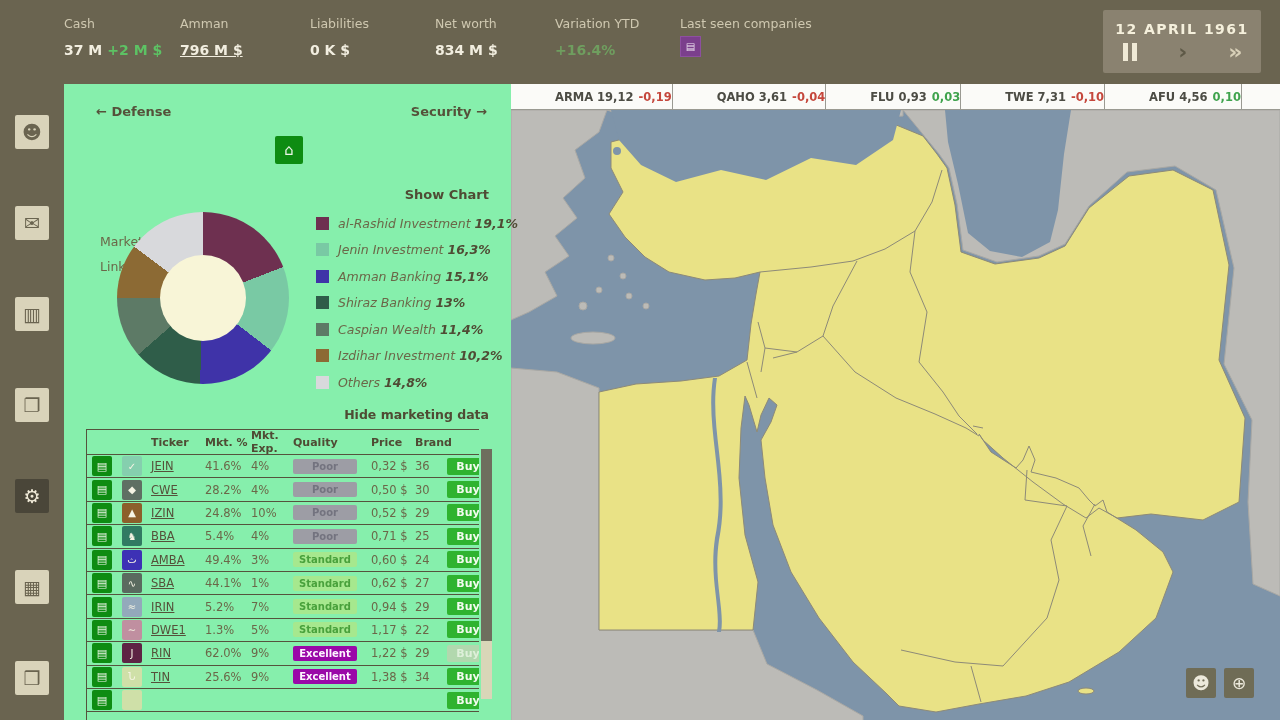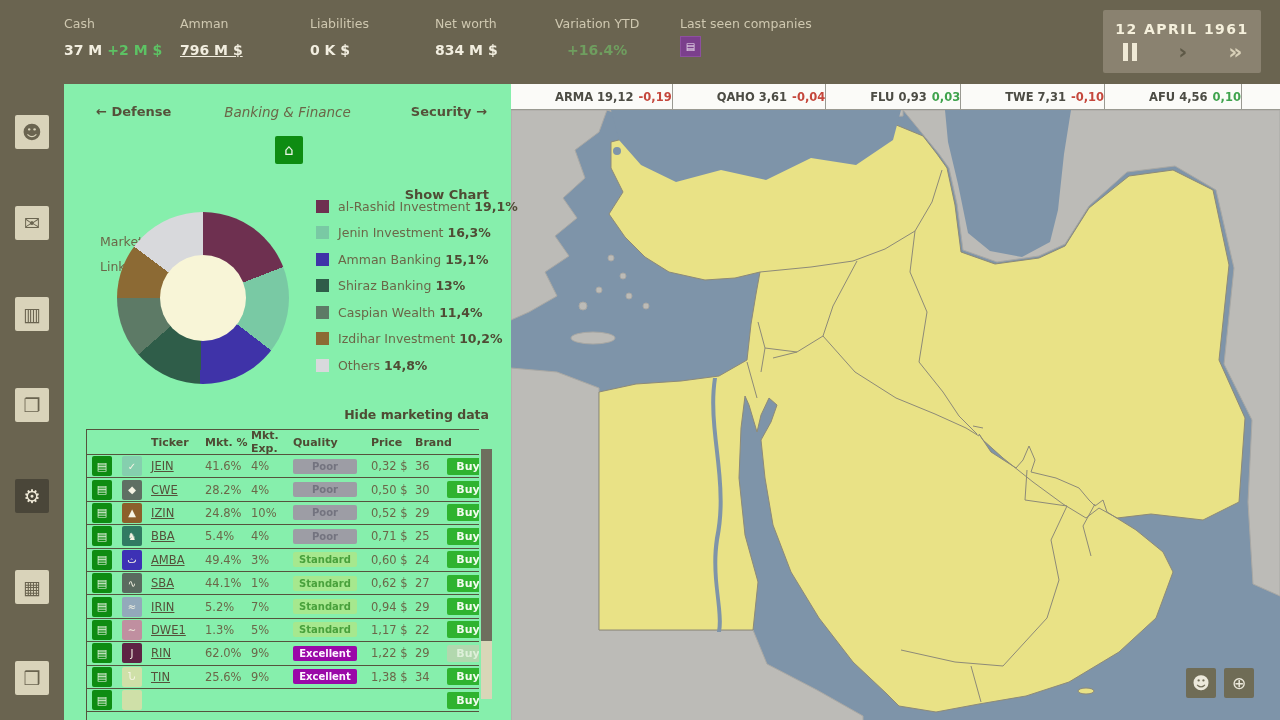--- a/index.html
+++ b/index.html
@@ -44,21 +44,21 @@
   .nav-prev{position:absolute;left:32px;font-size:13px;font-weight:bold;color:#55513a;cursor:pointer;}
   .nav-title{position:absolute;left:0;width:100%;text-align:center;font-size:13.5px;font-style:italic;color:#6b6748;}
   .nav-next{position:absolute;right:24px;font-size:13px;font-weight:bold;color:#55513a;cursor:pointer;}
   .sector-icon{position:absolute;left:211px;top:52px;width:28px;height:28px;background:#0e8c12;border-radius:2px;
     color:#eaf5e6;display:flex;align-items:center;justify-content:center;font-size:15px;}
   .info-line{position:absolute;left:36px;font-size:12.5px;color:#6b6748;}
   .info-line b{color:#4f4b34;}
   .show-chart{position:absolute;right:22px;top:103px;font-size:13px;font-weight:bold;color:#4f4b34;cursor:pointer;}
   #donut{position:absolute;left:53px;top:128px;width:172px;height:172px;border-radius:50%;}
   #donut .hole{position:absolute;left:43px;top:43px;width:86px;height:86px;border-radius:50%;background:#f8f5d7;}
-  #legend{position:absolute;left:252px;top:109px;}
+  #legend{position:absolute;left:252px;top:126px;font-style:italic;}
   .leg-row{display:flex;align-items:center;height:26.5px;font-size:12.5px;color:#6b6748;white-space:nowrap;}
   .leg-sq{width:13px;height:13px;margin-right:9px;flex:none;}
   .leg-row b{margin-left:4px;color:#4f4b34;}
   .hide-link{position:absolute;right:22px;top:323px;font-size:12.5px;font-weight:bold;color:#4f4b34;cursor:pointer;}
 
   
   #mtable{position:absolute;left:22px;top:345px;width:393px;height:291px;overflow:hidden;border-left:1px solid #55533d;}
   .thead{display:flex;align-items:center;height:26px;border-top:1px solid #55533d;border-bottom:1px solid #55533d;
     font-size:11px;font-weight:bold;color:#4f4b34;}
   .trow{display:flex;align-items:center;height:23.4px;border-bottom:1px solid #55533d;font-size:11.5px;color:#6b6748;}
@@ -108,21 +108,21 @@
         <div class="stat" style="left: 310px; width: 120px;">
           <div class="lbl">Liabilities</div>
           <div class="val"><span>0 K $</span></div>
         </div>
         <div class="stat" style="left: 435px; width: 120px;">
           <div class="lbl">Net worth</div>
           <div class="val"><span>834 M $</span></div>
         </div>
         <div class="stat" style="left: 555px; width: 120px;">
           <div class="lbl">Variation YTD</div>
-          <div class="val"><span style="color: rgb(111, 158, 95); margin-left: 12px;">+16.4%</span></div>
+          <div class="val"><span style="color: rgb(111, 158, 95);">+16.4%</span></div>
         </div>
         <div class="stat" style="left: 680px; width: 120px;">
           <div class="lbl">Last seen companies</div>
           <div class="lastseen-btn">
             <span>▤</span>
           </div>
         </div>
       </div>
     <div id="datebox">
       <div class="date">12 APRIL 1961</div>
@@ -188,21 +188,20 @@
         <span>▦</span>
       </div>
       <div class="side-btn" style="top: 577px;">
         <span>❒</span>
       </div>
     </div>
 
   <div id="panel">
     <div class="nav-row">
       <span class="nav-prev"><span>←</span> <span>Defense</span></span>
-      <span class="nav-title">Banking &amp; Finance</span>
       <span class="nav-next"><span>Security</span> <span>→</span></span>
     </div>
     <div class="sector-icon">⌂</div>
     <div class="info-line" style="top:150px;">
       <span>Market Value:</span> <b>3.4 B $</b>
     </div>
     <div class="info-line" style="top:175px;">
       <span>Linked Commodity:</span> <b>None</b>
     </div>
     <div class="show-chart">Show Chart</div>

